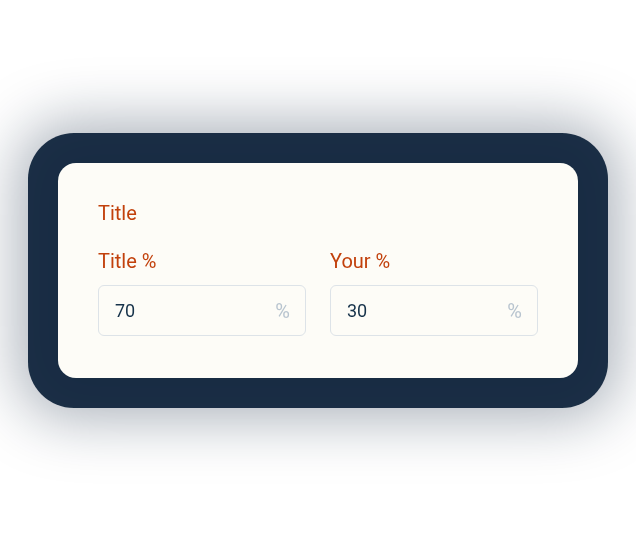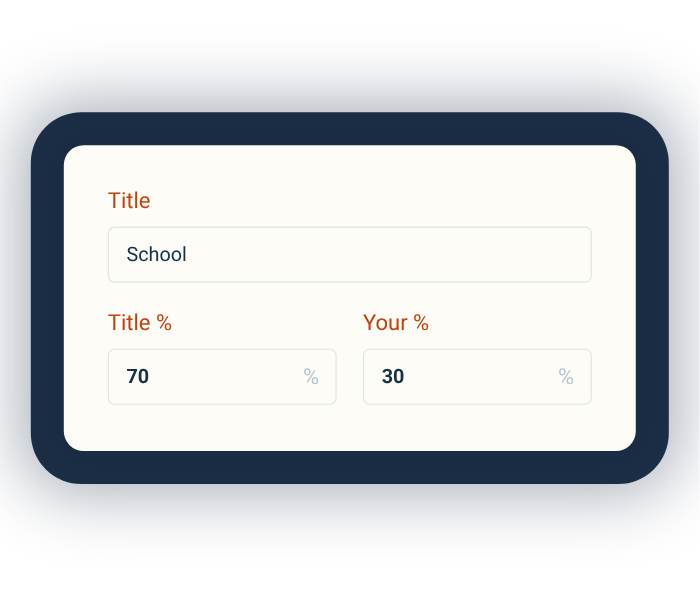--- a/index.html
+++ b/index.html
@@ -61,31 +61,29 @@
     }
     .suffix {
       position: absolute;
       right: 16px;
       color: #b8c4cf;
       font-size: 20px;
       pointer-events: none;
     }
     .input-pct {
       padding-right: 40px;
-      font-weight: bold;
     }
   </style>
 </head>
 <body>
 
 <div class="card">
 
   <div class="field">
     <label class="label">Title</label>
-    <input type="text" class="input" value="School" style="">
   </div>
 
 
   <div class="row">
     <div class="col">
       <label class="label">Title %</label>
       <div class="input-group">
         <input type="text" class="input input-pct" value="70" style="">
         <span class="suffix">%</span>
       </div>

